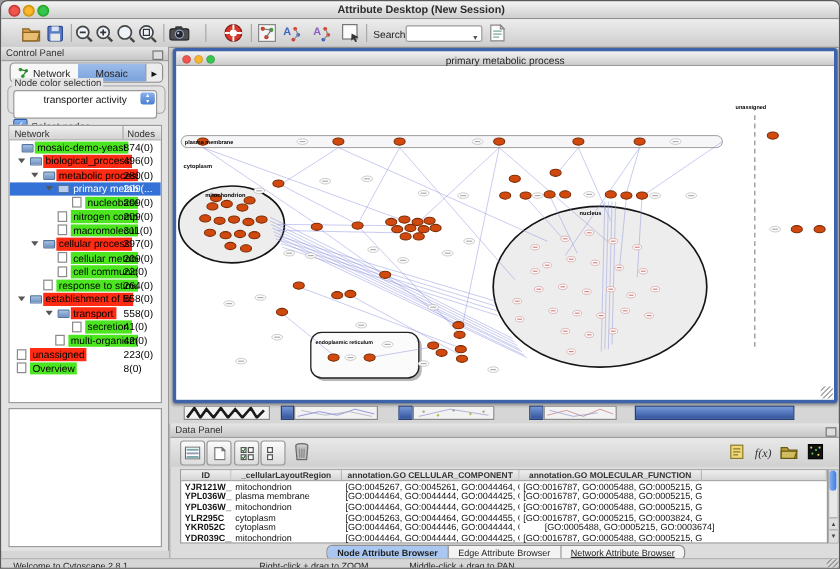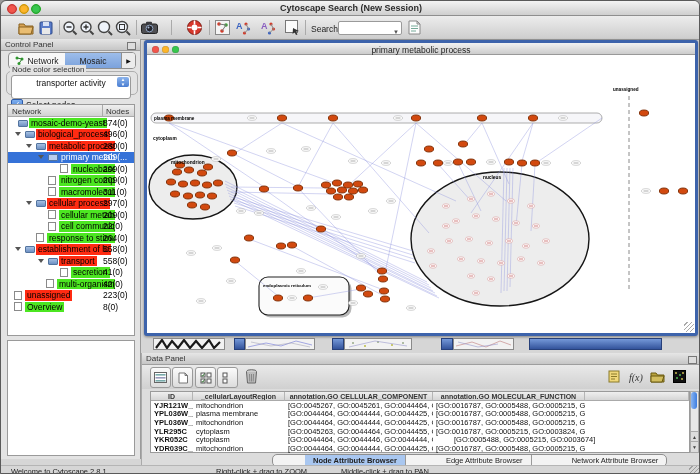--- a/index.html
+++ b/index.html
@@ -77,39 +77,39 @@
   .dth{top:0;height:9px;background:linear-gradient(#efefef,#d5d5d5);border-right:1px solid #b5b5b5;
        font-size:7px;font-weight:bold;color:#333;text-align:center;line-height:9px;box-sizing:border-box;
        border-bottom:1px solid #aaa;overflow:hidden;white-space:nowrap;}
   .drow{left:0;width:538px;height:8.7px;}
   .dcell{top:0;font-size:7.5px;line-height:8.7px;color:#111;white-space:nowrap;overflow:hidden;padding-left:3px;box-sizing:border-box;}
   .dcell.idc{font-weight:bold;}
   #dp-scroll{left:548px;top:38px;width:9px;height:62px;background:#e8e8e8;border:1px solid #aaa;box-sizing:border-box;}
   #dp-thumb{left:1px;top:1px;width:6px;height:17px;background:linear-gradient(90deg,#8ab5f2,#3d7de0);border-radius:3px;}
   .sbtn{left:0;width:7px;height:10px;font-size:5px;color:#444;text-align:center;line-height:10px;background:#ddd;border-top:1px solid #aaa;}
   #attr-tabs{left:130px;top:101px;height:11px;display:flex;border:1px solid #8f8f8f;border-radius:5px;overflow:hidden;background:#f3f3f3;}
-  .attr-tab{font-size:7.5px;color:#222;line-height:11px;padding:0 8px;border-right:1px solid #9a9a9a;margin-left:32px;}
-  .attr-tab:last-child{border-right:none;}
+  .attr-tab{font-size:7.5px;color:#222;line-height:11px;padding:0 8px;border-right:1px solid #9a9a9a;}
+  .attr-tab:last-child{border-right:none;text-decoration:underline;}
   .attr-tab.sel{background:#a9c7f0;font-weight:bold;}
   
   #statusbar{left:0;top:464px;width:700px;height:10px;background:#d6d6d6;border-top:1px solid #b5b5b5;}
   .status-txt{top:1px;font-size:7.5px;color:#222;}
   #grip{right:2px;top:0;width:10px;height:10px;background:repeating-linear-gradient(135deg,#d6d6d6 0 2px,#9f9f9f 2px 3px);}
   svg{display:block;}
 </style>
 </head>
 <body>
 
 <div id="app">
 
   <div id="titlebar" class="abs">
     <div class="tl abs" style="left:6px;background:#f2564c;border:1px solid #c33;"></div>
     <div class="tl abs" style="left:18px;background:#fdb62a;border:1px solid #c90;"></div>
     <div class="tl abs" style="left:30px;background:#38c74e;border:1px solid #2a2;"></div>
-    <div id="win-title" class="abs">Cytoscape Search (New Session)</div>
+    <div id="win-title" class="abs">Attribute Desktop (New Session)</div>
   </div>
 
   <div id="toolbar" class="abs">
     <div class="tbtn abs" style="left:16px;">
       <svg width="16" height="14" viewBox="0 0 16 14">
           <path d="M1 3h5l1.5 2H15v8H1z" fill="#d8a355" stroke="#8a6320"></path>
           <path d="M1 6h14l-2 7H1z" fill="#e9bd72" stroke="#8a6320"></path>
         </svg>
     </div>
     <div class="tbtn abs" style="left:36px;">

